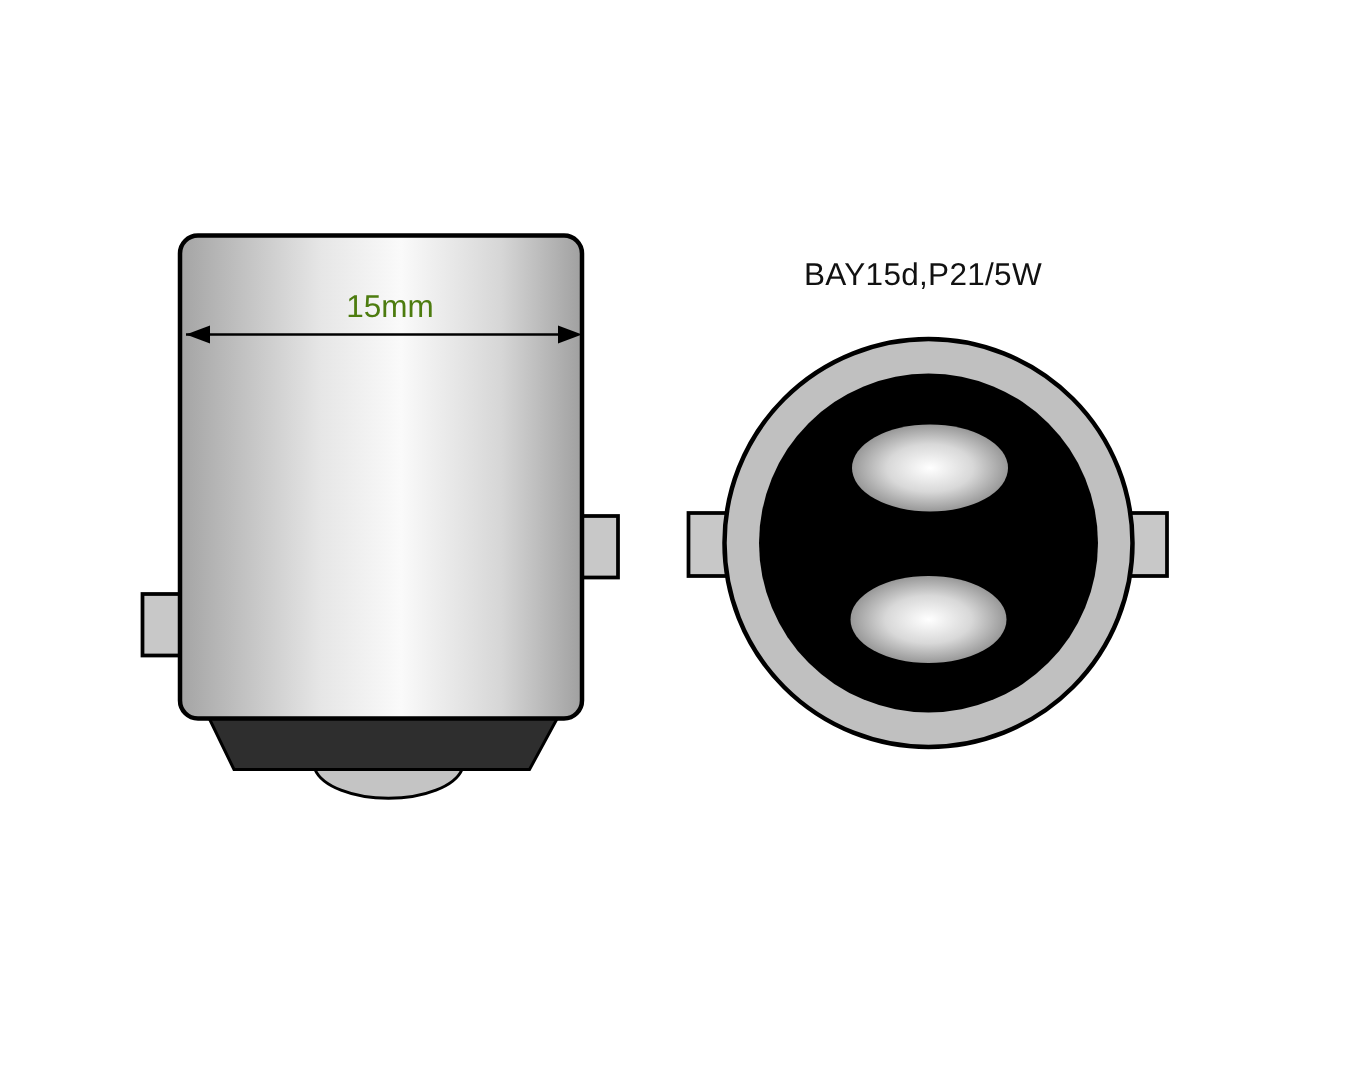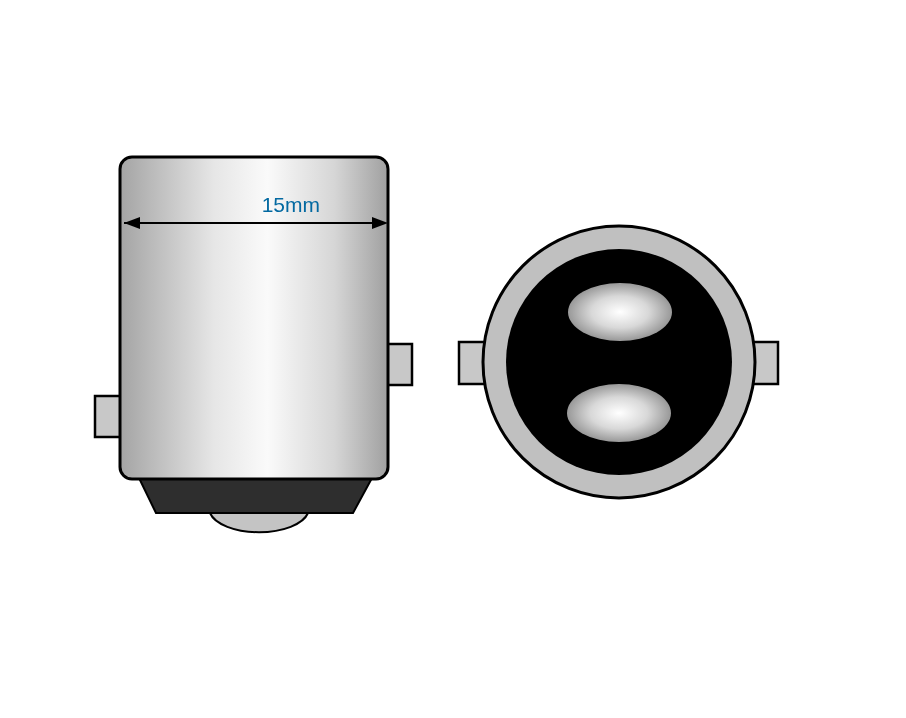--- a/index.html
+++ b/index.html
@@ -1,19 +1,19 @@
 <!DOCTYPE html>
 <html><head>
 <meta charset="utf-8">
 <style>
   html,body{margin:0;padding:0;background:#fff;}
   .canvas{position:relative;width:906px;height:718px;background:#fff;overflow:hidden;}
   svg{position:absolute;left:0;top:0;}
-  .dim-label{position:absolute;left:200px;top:193px;width:120px;text-align:right;
-    font-family:"Liberation Sans",sans-serif;font-size:21px;color:#0369a1;}
+  .dim-label{position:absolute;left:200px;top:193px;width:120px;text-align:center;
+    font-family:"Liberation Sans",sans-serif;font-size:21px;color:#4d7c0f;}
   .title{position:absolute;left:536px;top:172px;
     font-family:"Liberation Sans",sans-serif;font-size:21px;color:#111;letter-spacing:0.2px;}
 </style>
 </head>
 <body>
 
 <div class="canvas">
   <svg width="906" height="718" viewBox="0 0 906 718">
     <defs>
       <linearGradient id="metal" x1="0" y1="0" x2="1" y2="0">
@@ -53,13 +53,14 @@
       <rect x="459" y="342" width="26" height="42" fill="#c8c8c8" stroke="#000" stroke-width="2.5"></rect>
       <rect x="752" y="342" width="26" height="42" fill="#c8c8c8" stroke="#000" stroke-width="2.5"></rect>
       <circle cx="619" cy="362" r="136" fill="#c0c0c0" stroke="#000" stroke-width="3"></circle>
       <circle cx="619" cy="362" r="113" fill="#000"></circle>
       <ellipse cx="620" cy="312" rx="52" ry="29" fill="url(#contact)"></ellipse>
       <ellipse cx="619" cy="413" rx="52" ry="29" fill="url(#contact)"></ellipse>
     </g>
   </svg>
 
   <div class="dim-label">15mm</div>
+  <div class="title">BAY15d,P21/5W</div>
 </div>
 
 </body></html>

